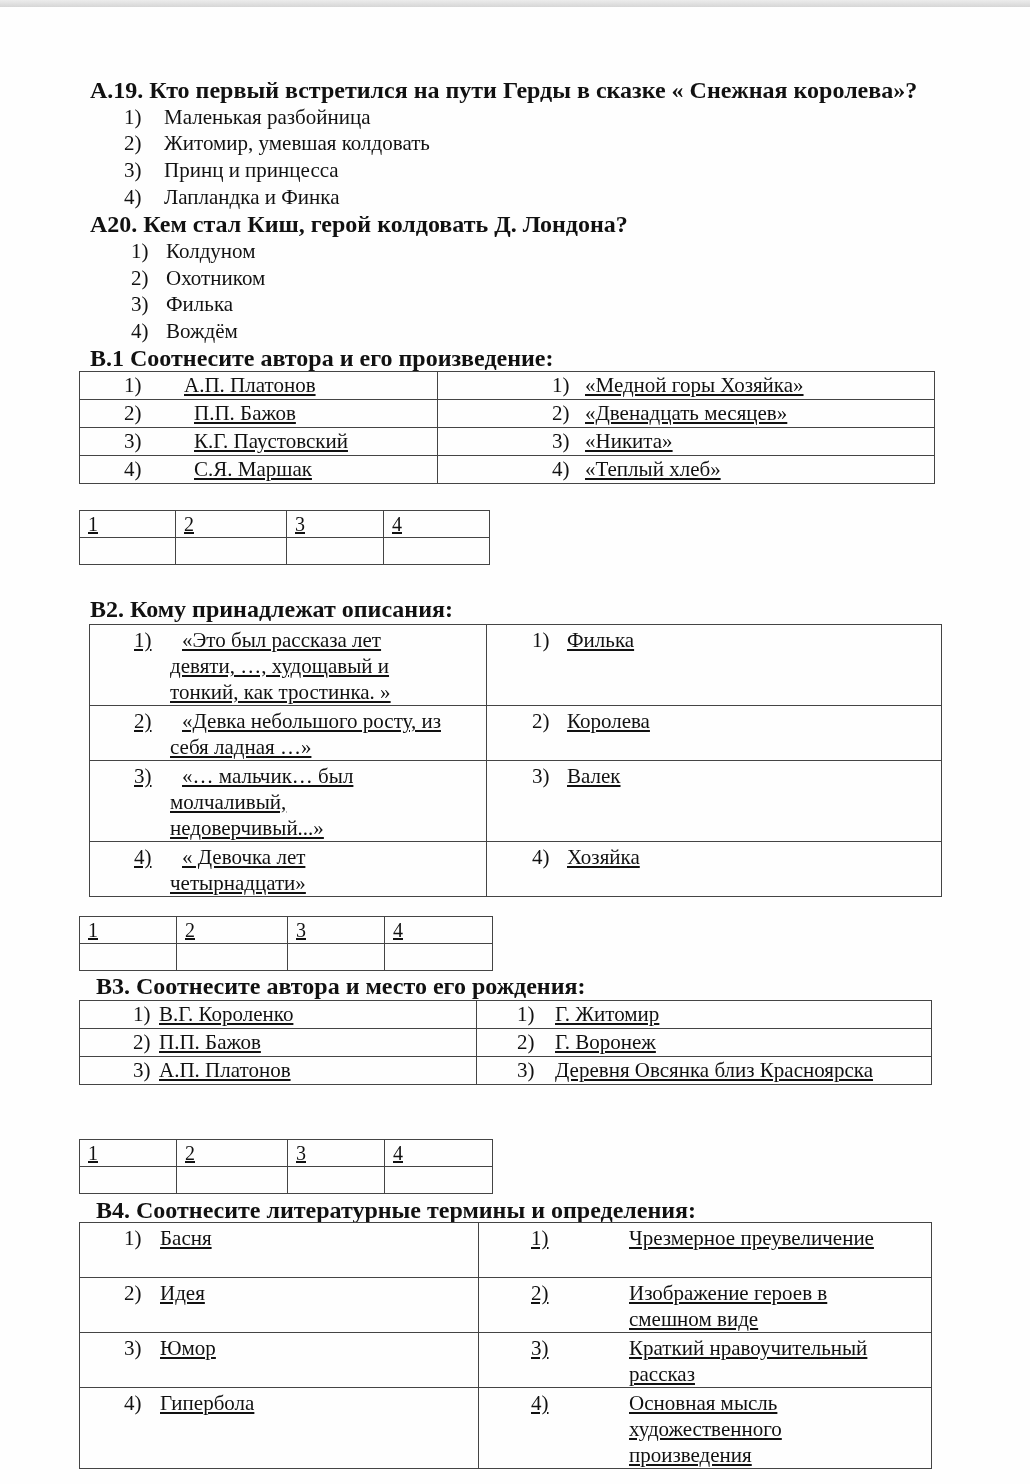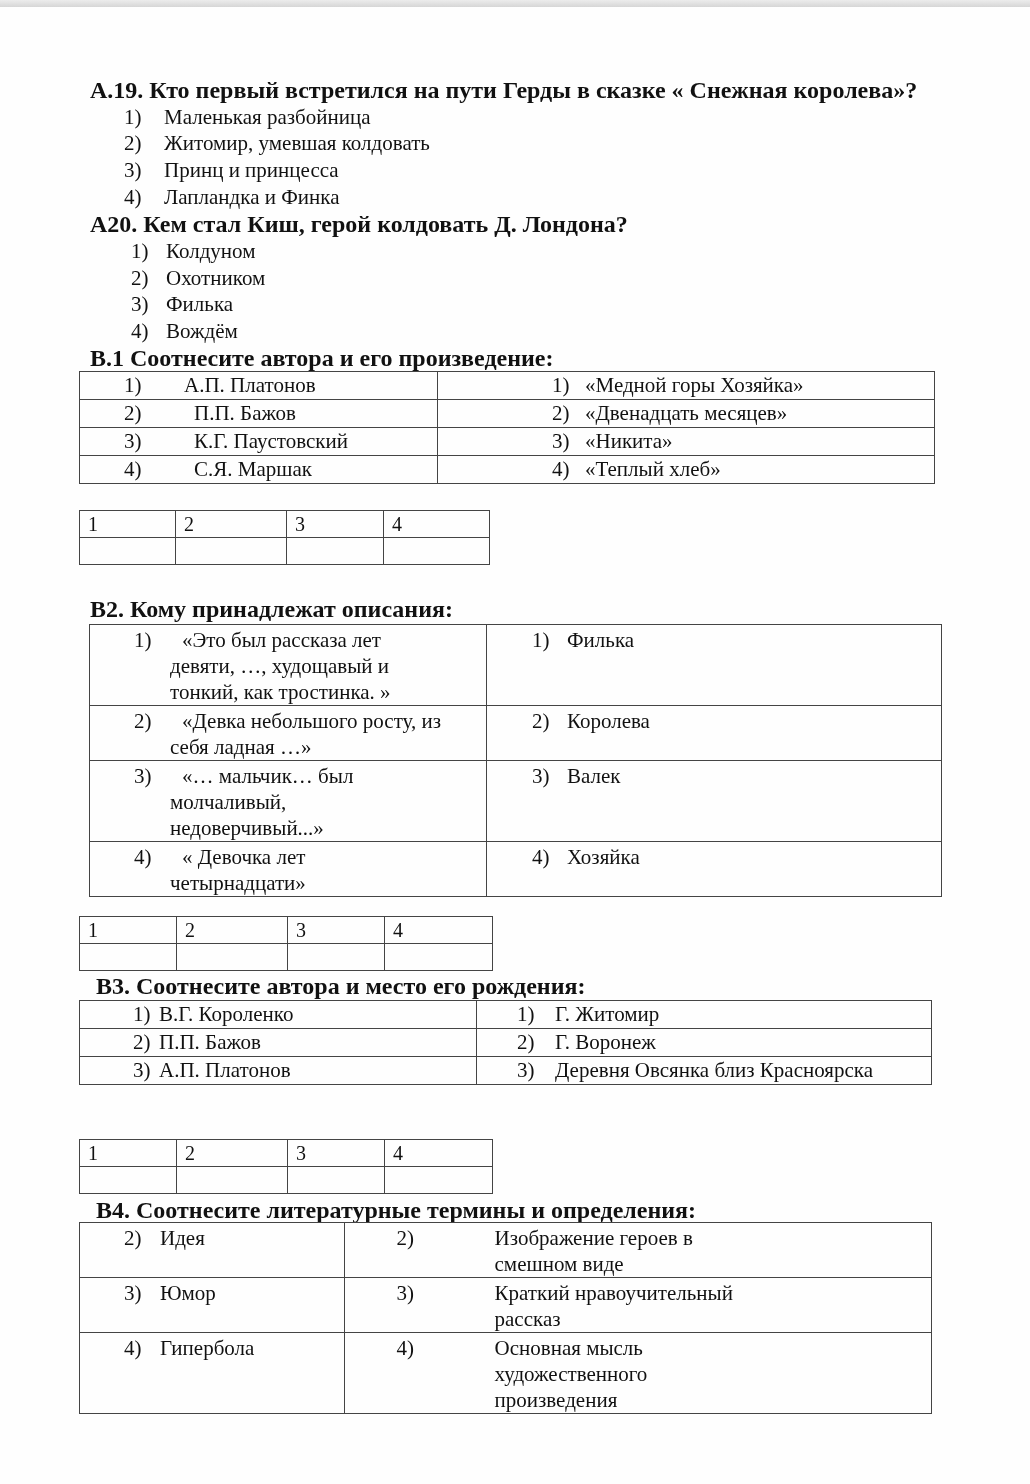--- a/index.html
+++ b/index.html
@@ -6,21 +6,21 @@
   body {
     width: 1030px; height: 1484px; background: #fefefe; position: relative; overflow: hidden;
     font-family: "Liberation Serif", "DejaVu Serif", serif; color: #111; font-size: 21px;
   }
   .topbar { position: absolute; left: 0; top: 0; width: 1030px; height: 7px;
     background: linear-gradient(#ececec, #d6d6d6); }
   .q-title { position: absolute; font-weight: bold; font-size: 24px; line-height: 26px; white-space: nowrap; }
   .opt { position: absolute; font-size: 21px; line-height: 26px; white-space: nowrap; }
   .opt .num { display: inline-block; width: 40px; }
   table { position: absolute; border-collapse: collapse; }
-  td { border: 1.5px solid #444; padding: 0; vertical-align: top; font-size: 21px; line-height: 26px; }
+  td { border: 1.5px solid #444; padding: 0; vertical-align: top; font-size: 21px; line-height: 26px; text-decoration: underline; }
   .cell-inner { display: flex; }
   .n { display: inline-block; }
   .ans td { height: 26px; font-size: 20px; padding-left: 8px; line-height: 26px; }
 </style>
 </head>
 <body>
 
 <div class="topbar"></div>
 
 <div class="q-title" style="left:90px; top:77px;">А.19. Кто первый встретился на пути Герды в сказке « Снежная королева»?</div>
@@ -186,20 +186,33 @@
     <td></td>
     <td></td>
     <td></td>
   </tr>
 </tbody>
   </table>
 
 <div class="q-title" style="left:96px; top:1197px;">В4. Соотнесите литературные термины и определения:</div>
 <table style="left:79px; top:1222px; width:853px;">
   <tbody>
+      <tr style="height:55px">
+    <td style="width:398px">
+          <div style="padding-top:2px"><span class="n" style="margin-left:44px;width:36px">1)</span><span>Басня</span></div>
+        </td>
+    <td>
+          <div class="cell-inner" style="padding-top:2px">
+            <span class="n" style="margin-left:52px;width:98px">1)</span>
+            <div>
+              <div>Чрезмерное преувеличение</div>
+            </div>
+          </div>
+        </td>
+  </tr>
   <tr style="height:55px">
     <td>
           <div style="padding-top:2px"><span class="n" style="margin-left:44px;width:36px">2)</span><span>Идея</span></div>
         </td>
     <td>
           <div class="cell-inner" style="padding-top:2px">
             <span class="n" style="margin-left:52px;width:98px">2)</span>
             <div>
               <div>Изображение героев в</div>
               <div>смешном виде</div>

